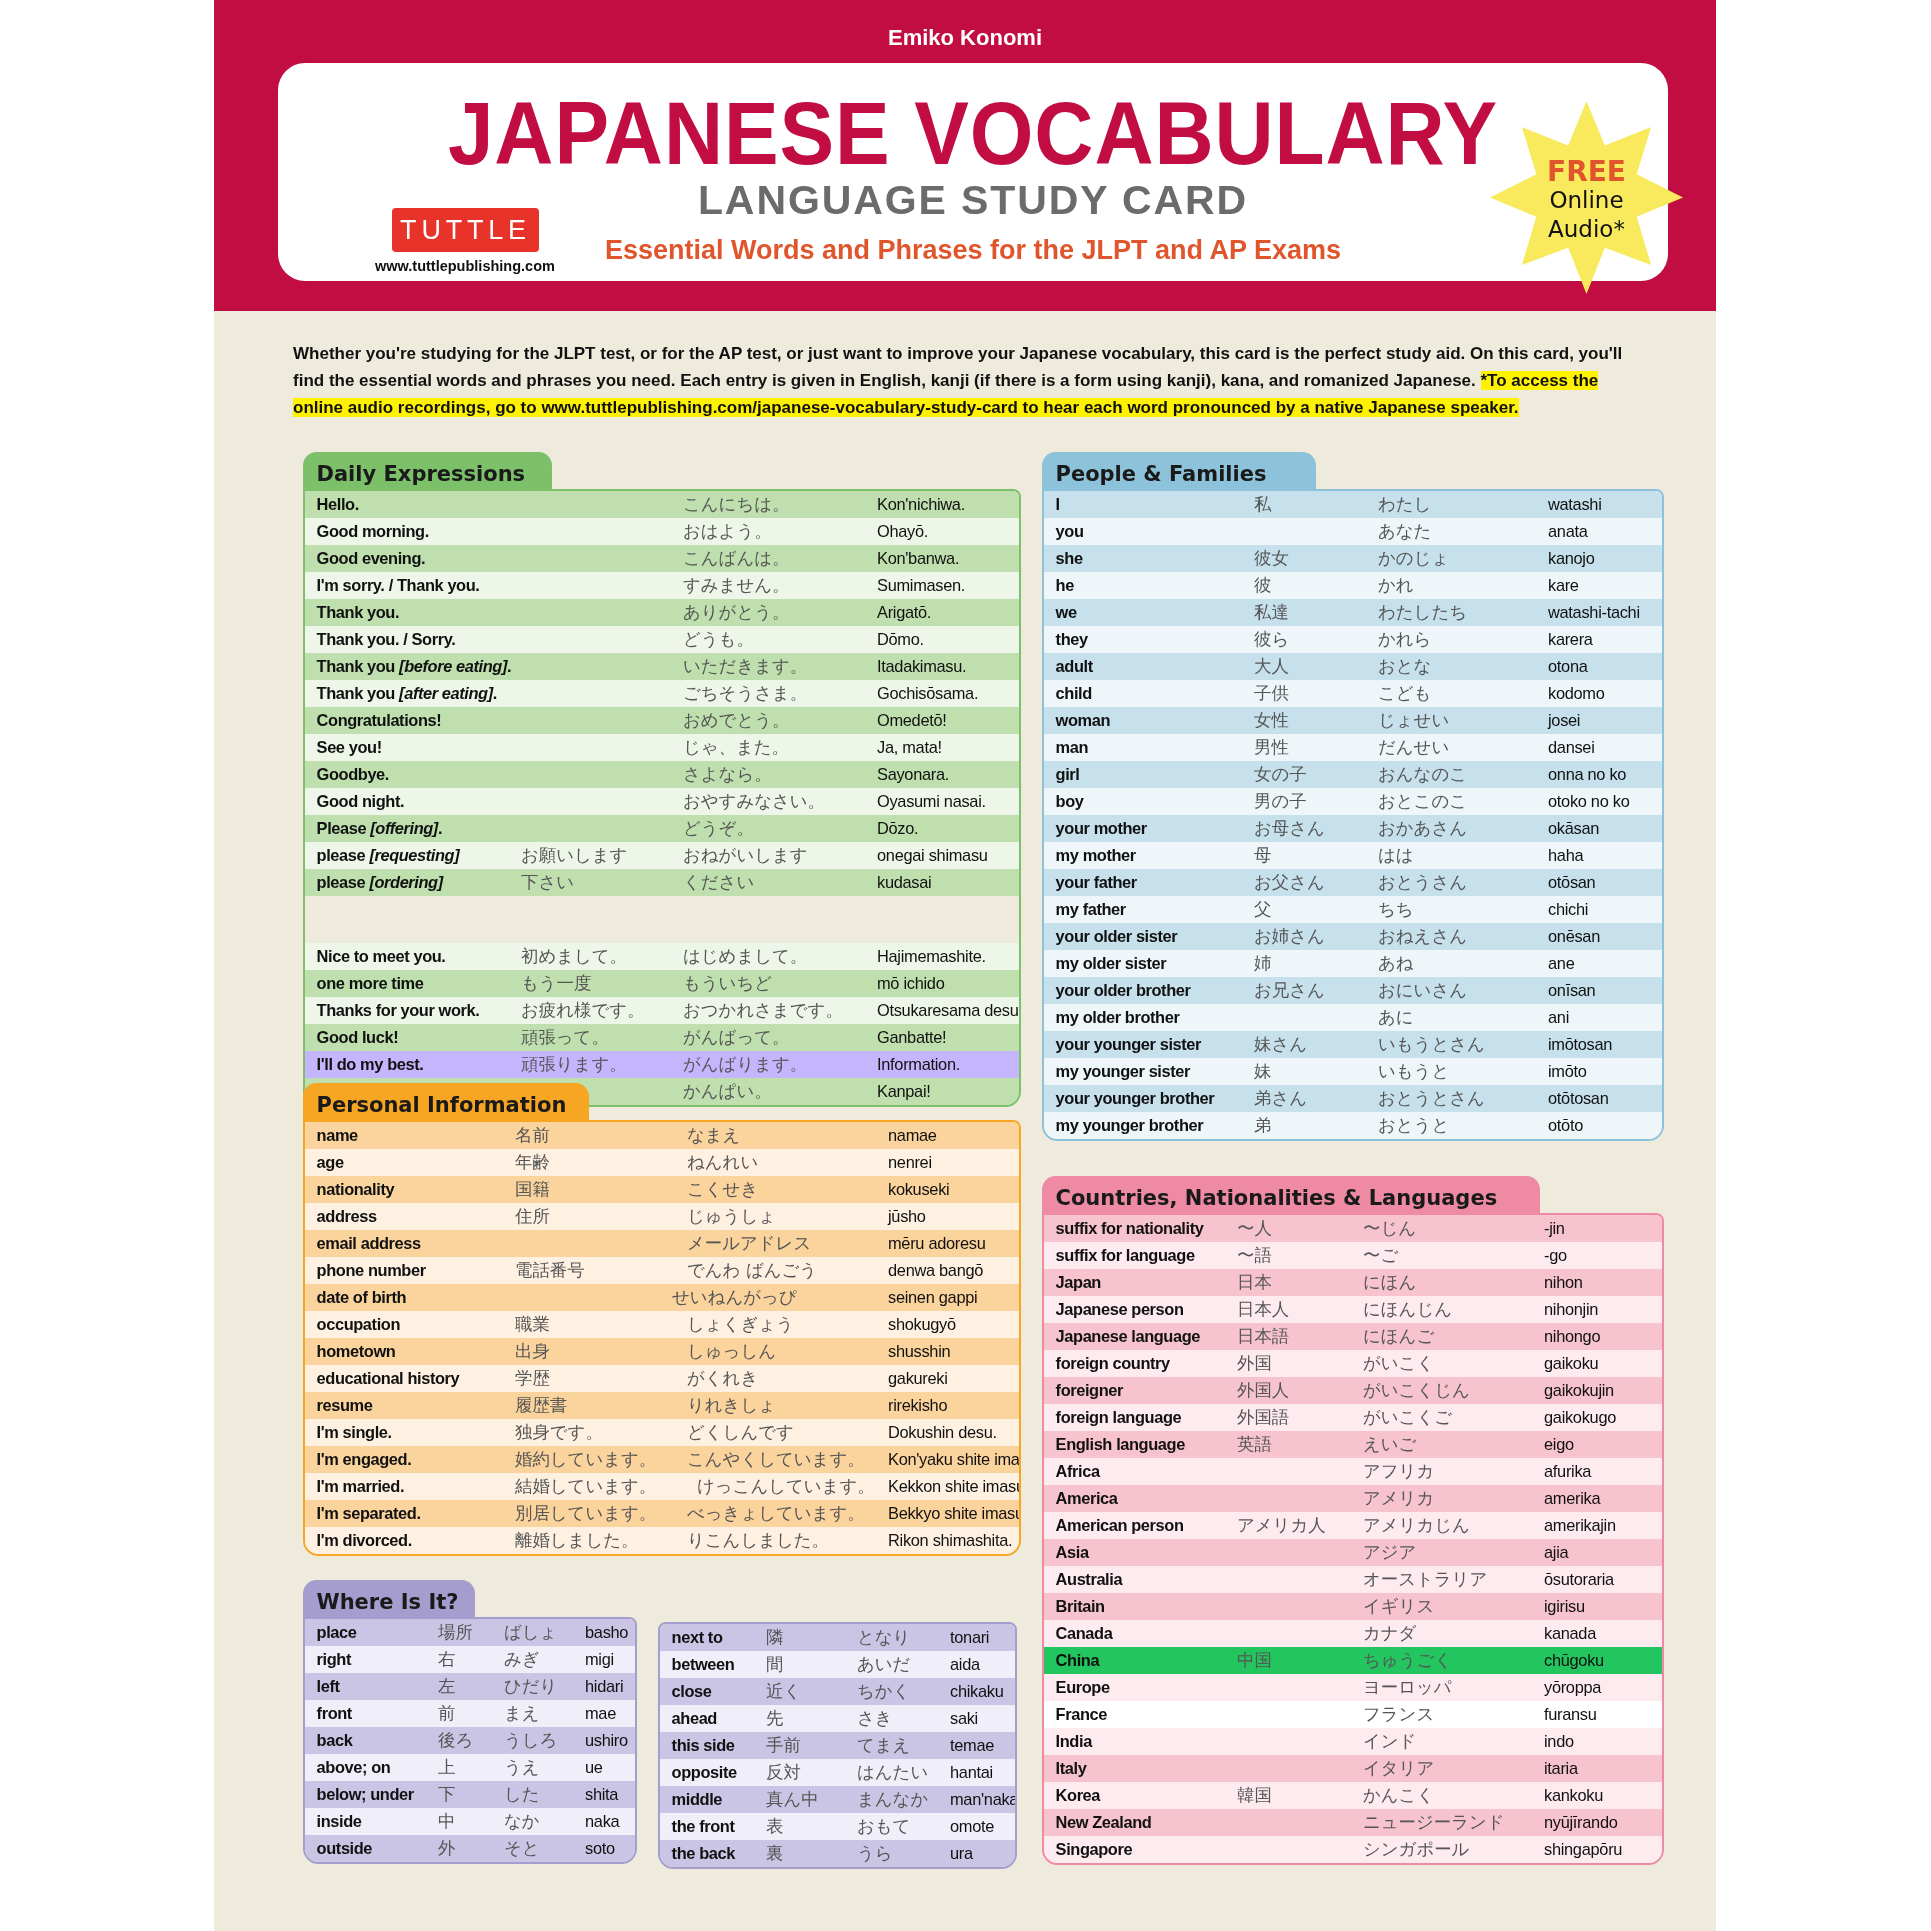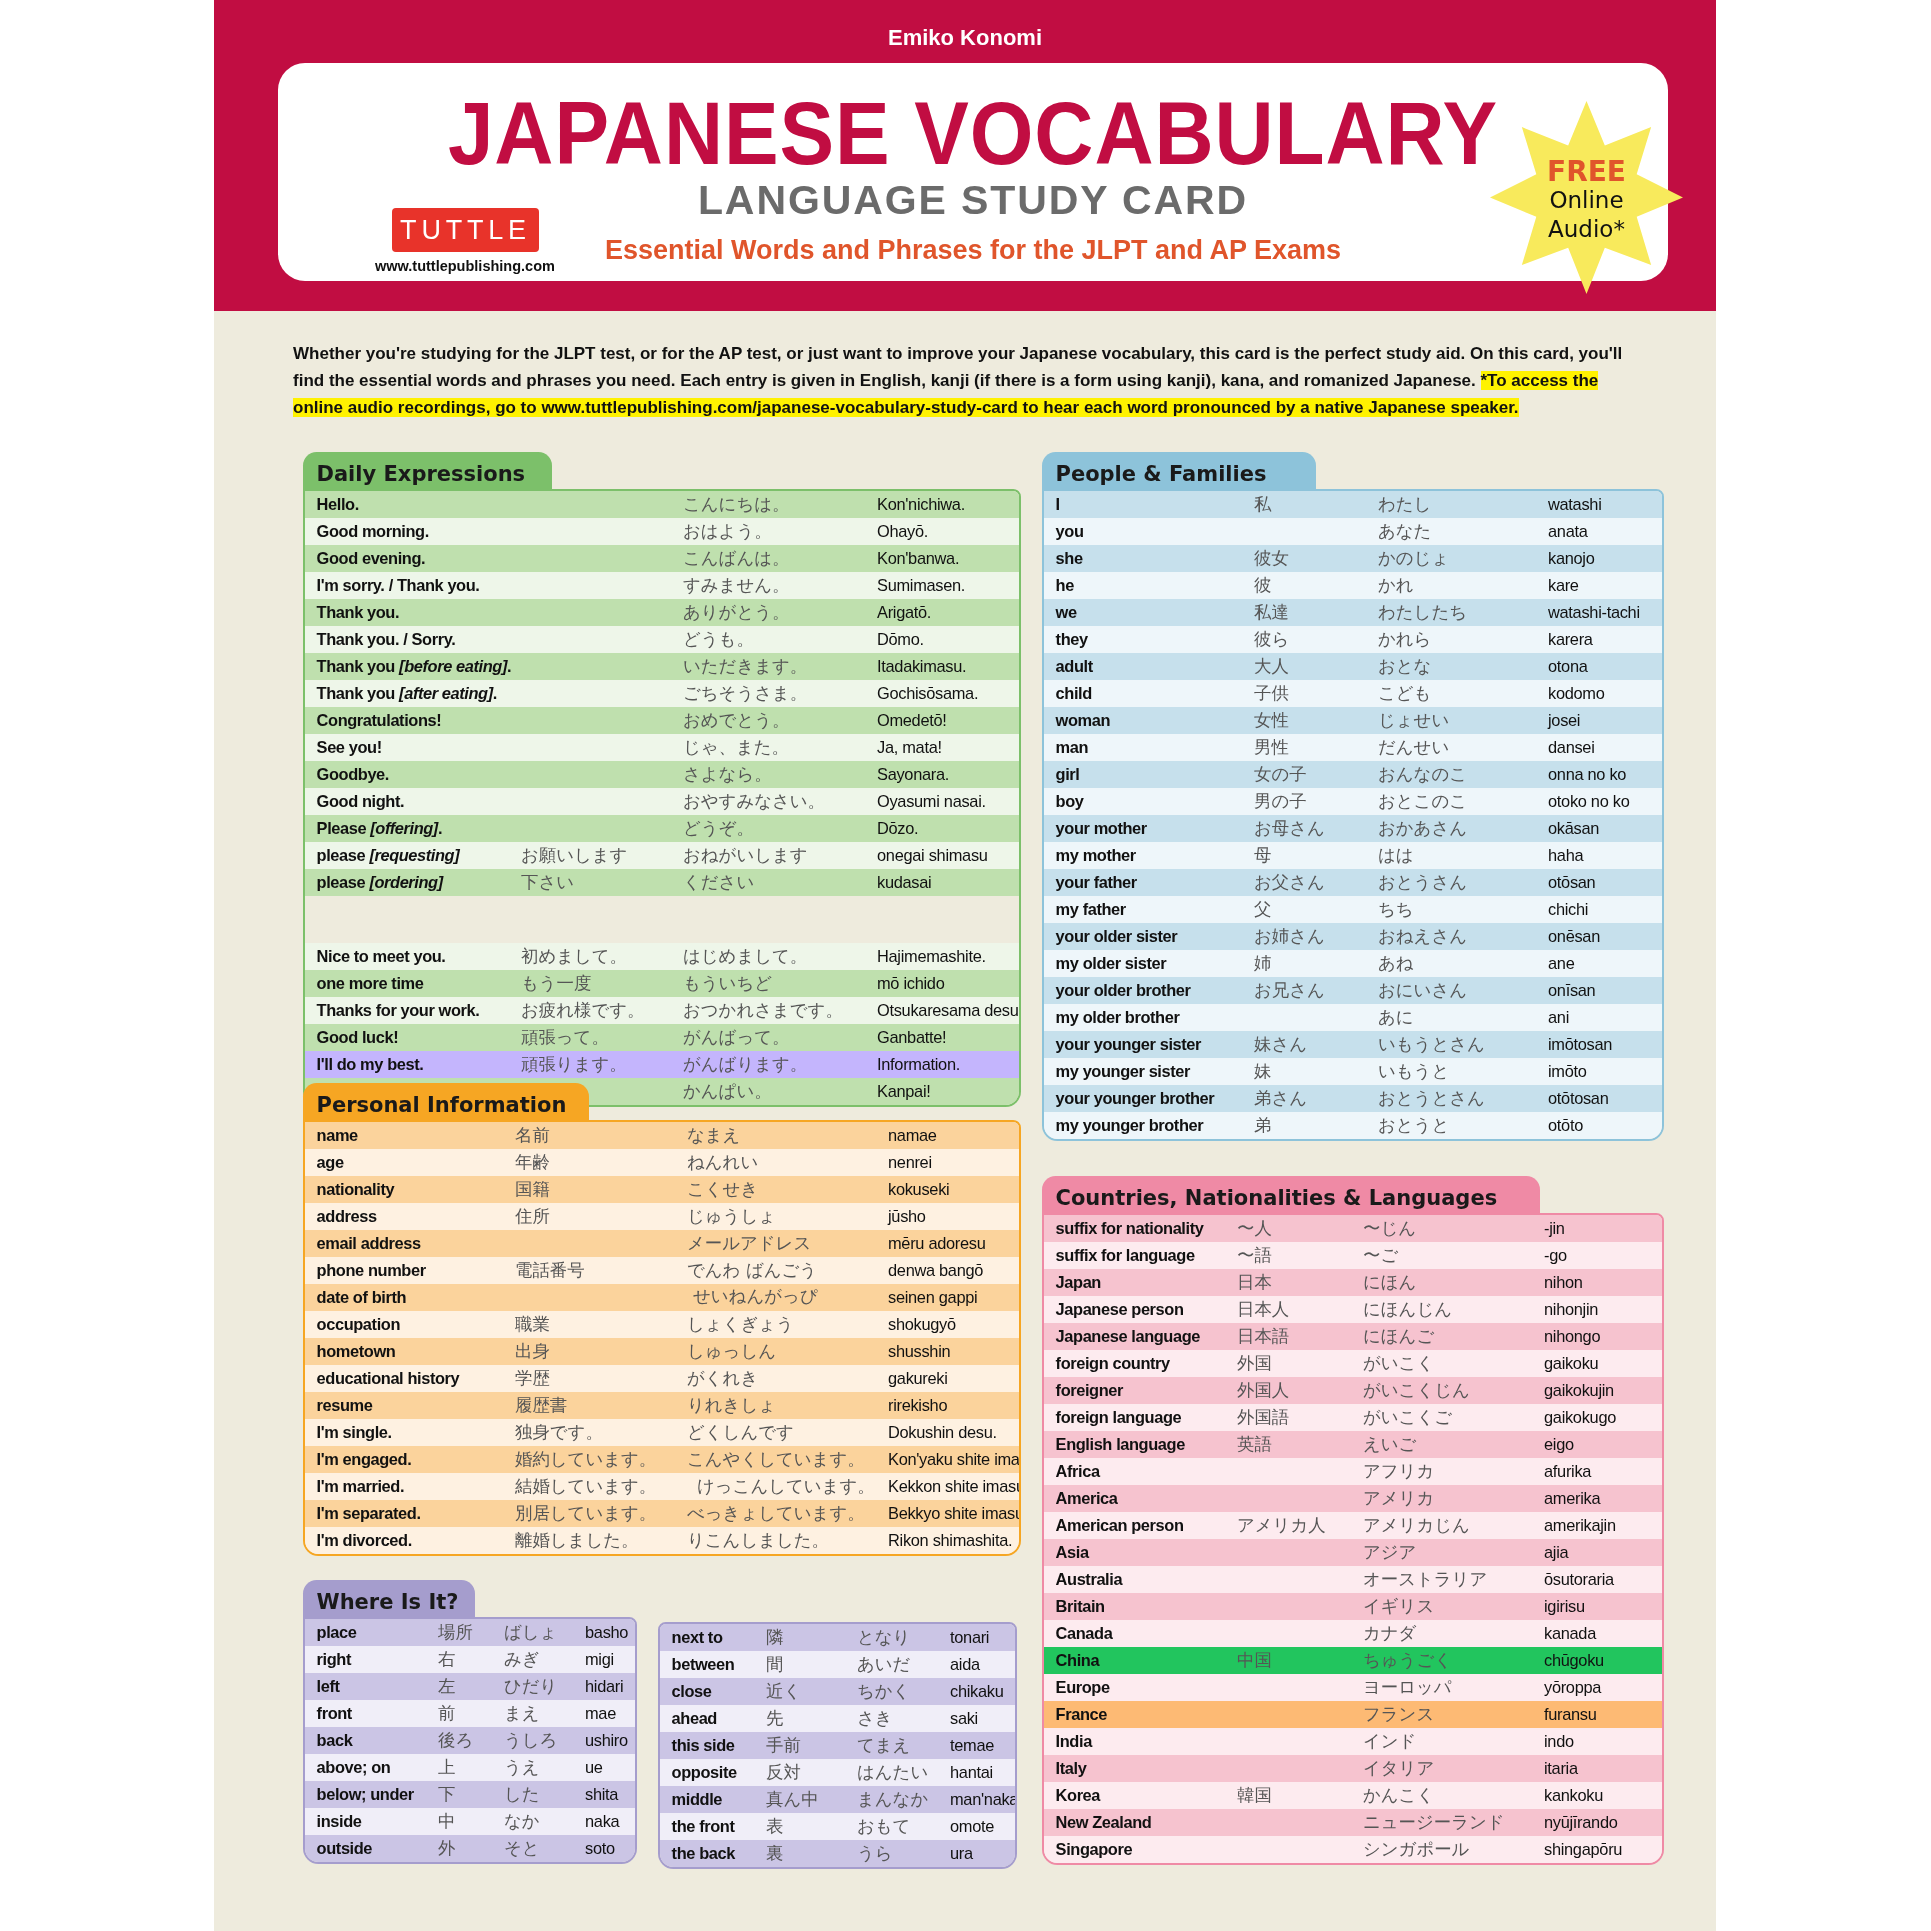--- a/index.html
+++ b/index.html
@@ -236,21 +236,21 @@
         </div>
         <div class="row" style="background: rgb(254, 241, 225);">
           <span class="en" style="left: 11.6px;">phone number</span>
           <span class="jp" style="left: 210px;">電話番号</span>
           <span class="jp" style="left: 382px;">でんわ ばんごう</span>
           <span class="ro" style="left: 583px;">denwa bangō</span>
         </div>
         <div class="row" style="background: rgb(251, 211, 156);">
           <span class="en" style="left: 11.6px;">date of birth</span>
           <span class="jp" style="left: 210px; margin-top: 48px;">生年月日</span>
-          <span class="jp" style="left: 388px; font-family: Liberation Mono, monospace;">せいねんがっぴ</span>
+          <span class="jp" style="left: 367px;">せいねんがっぴ</span>
           <span class="ro" style="left: 583px;">seinen gappi</span>
         </div>
         <div class="row" style="background: rgb(254, 241, 225);">
           <span class="en" style="left: 11.6px;">occupation</span>
           <span class="jp" style="left: 210px;">職業</span>
           <span class="jp" style="left: 382px;">しょくぎょう</span>
           <span class="ro" style="left: 583px;">shokugyō</span>
         </div>
         <div class="row" style="background: rgb(251, 211, 156);">
           <span class="en" style="left: 11.6px;">hometown</span>
@@ -673,21 +673,21 @@
           <span class="jp" style="left: 193px;">中国</span>
           <span class="jp" style="left: 319px;">ちゅうごく</span>
           <span class="ro" style="left: 500px;">chūgoku</span>
         </div>
         <div class="row" style="background: rgb(253, 235, 239);">
           <span class="en" style="left: 11.6px;">Europe</span>
           <span class="jp" style="left: 193px;"></span>
           <span class="jp" style="left: 319px;">ヨーロッパ</span>
           <span class="ro" style="left: 500px;">yōroppa</span>
         </div>
-        <div class="row" style="background: #fdba74;">
+        <div class="row" style="background: #ffffff;">
           <span class="en" style="left: 11.6px;">France</span>
           <span class="jp" style="left: 193px;"></span>
           <span class="jp" style="left: 319px;">フランス</span>
           <span class="ro" style="left: 500px;">furansu</span>
         </div>
         <div class="row" style="background: rgb(253, 235, 239);">
           <span class="en" style="left: 11.6px;">India</span>
           <span class="jp" style="left: 193px;"></span>
           <span class="jp" style="left: 319px;">インド</span>
           <span class="ro" style="left: 500px;">indo</span>

